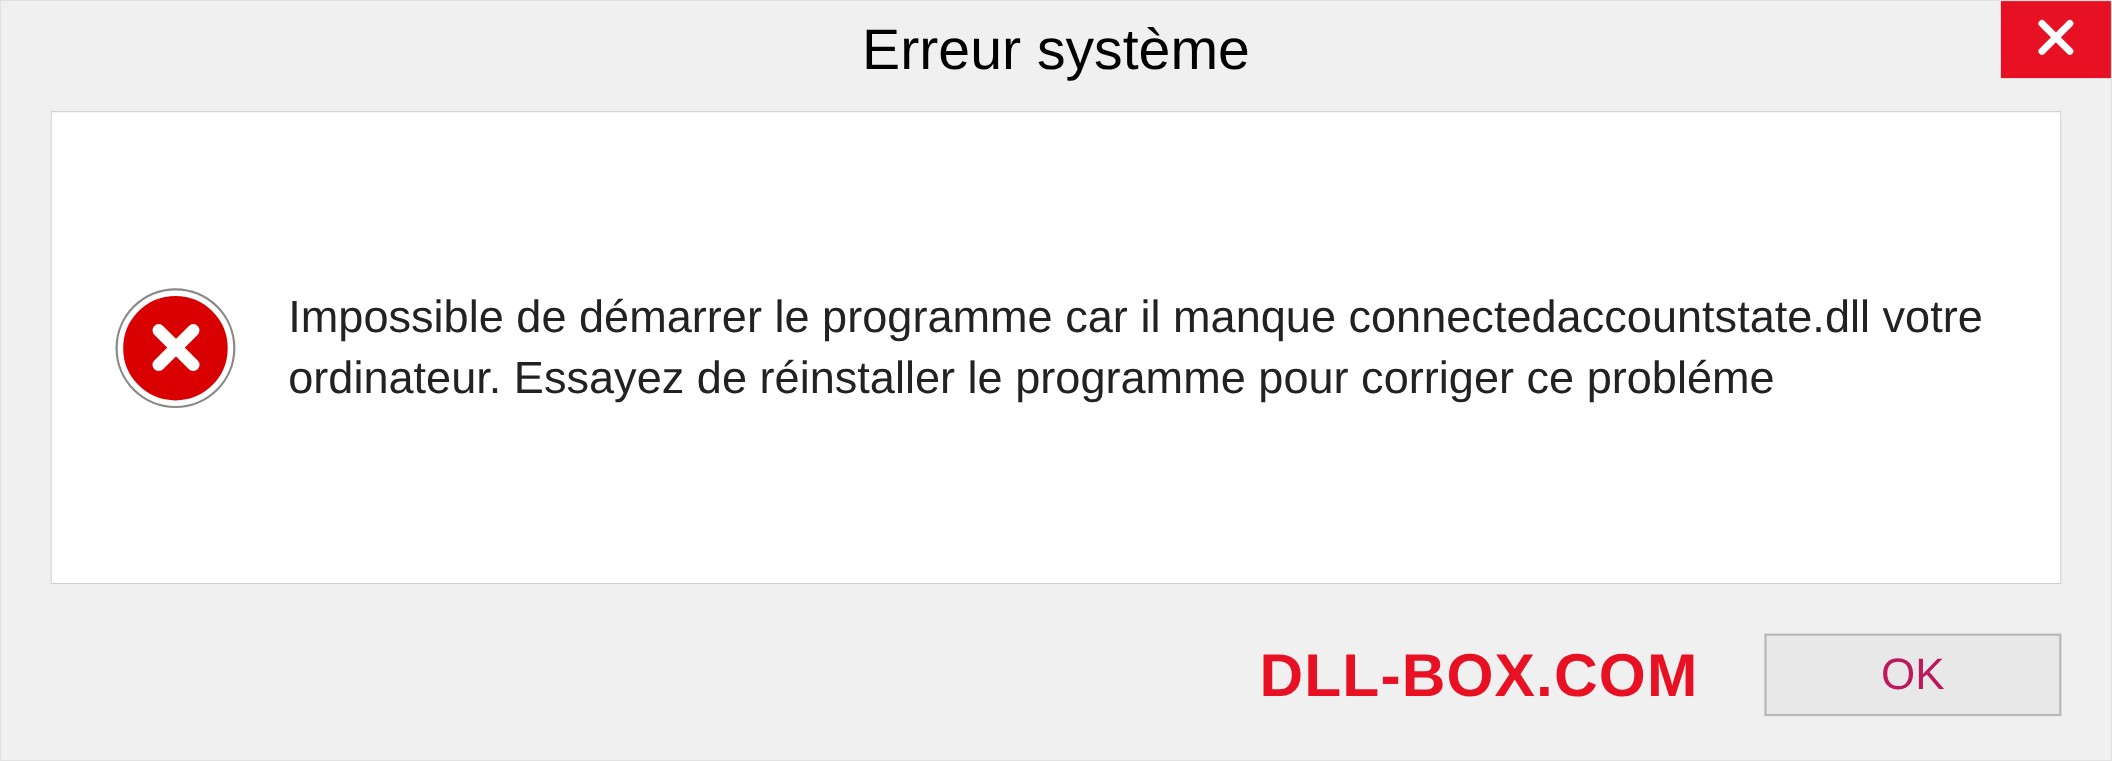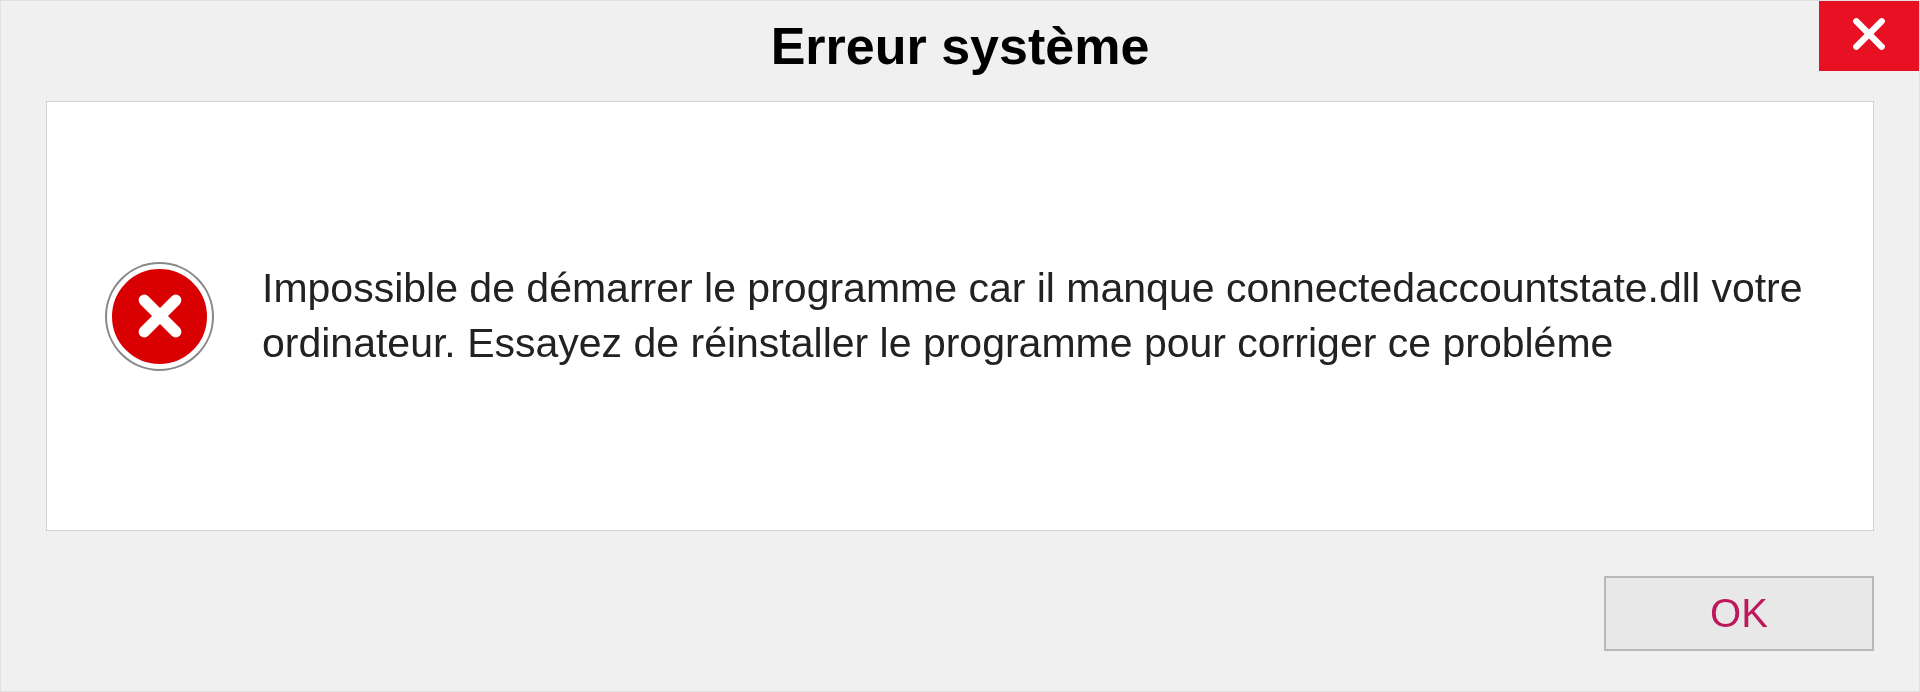--- a/index.html
+++ b/index.html
@@ -26,21 +26,21 @@
     .title-bar {
       display: flex;
       align-items: center;
       justify-content: center;
       height: 90px;
       position: relative;
       padding: 0 20px;
     }
     .title-text {
       font-size: 52px;
-      font-weight: 700;
+      font-weight: 400;
       color: #000;
       text-align: center;
     }
     .close-button {
       position: absolute;
       top: 0;
       right: 0;
       width: 100px;
       height: 70px;
       background: #e81123;
@@ -137,17 +137,18 @@
         <svg viewBox="0 0 24 24" fill="none" stroke="#fff" stroke-width="5" stroke-linecap="round">
           <line x1="5" y1="5" x2="19" y2="19"></line>
           <line x1="19" y1="5" x2="5" y2="19"></line>
         </svg>
       </div>
     </div>
     <div class="message-text">Impossible de démarrer le programme car il manque connectedaccountstate.dll votre ordinateur. Essayez de réinstaller le programme pour corriger ce probléme</div>
   </div>
 
   <div class="footer">
+    <div class="watermark">DLL-BOX.COM</div>
     <div class="ok-button">
       <span>OK</span>
     </div>
   </div>
 </div>
 
 </body></html>

